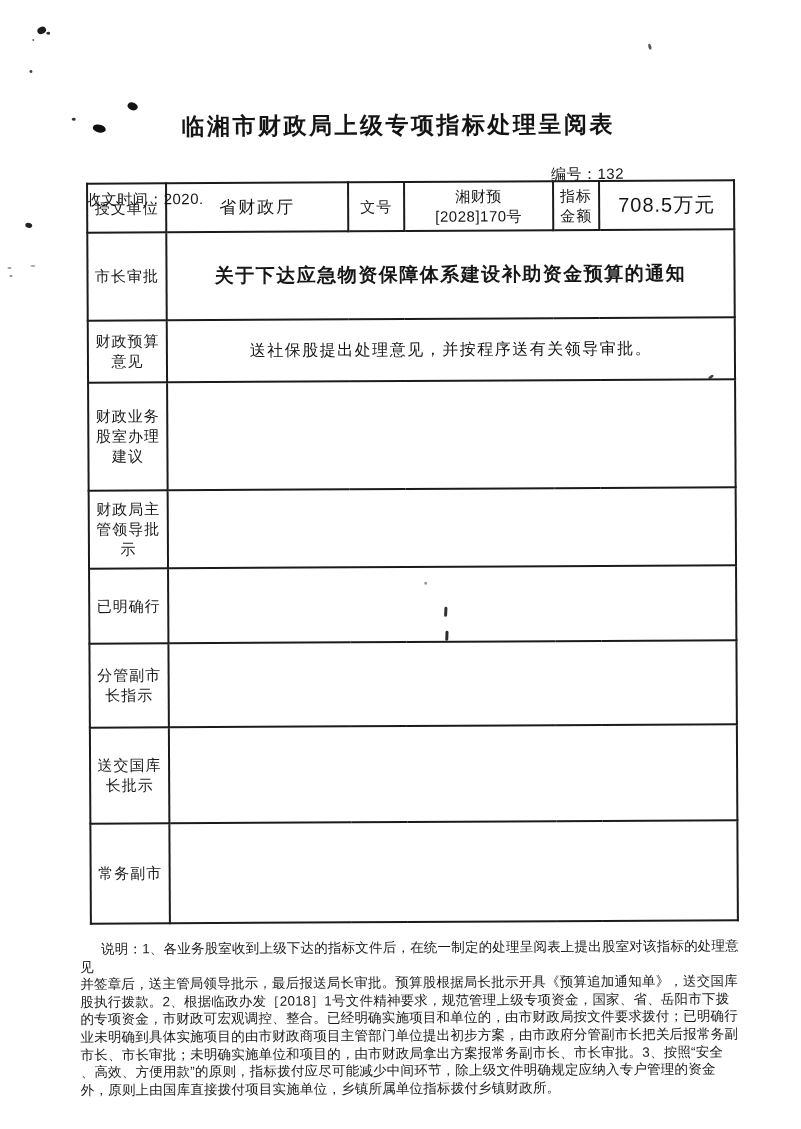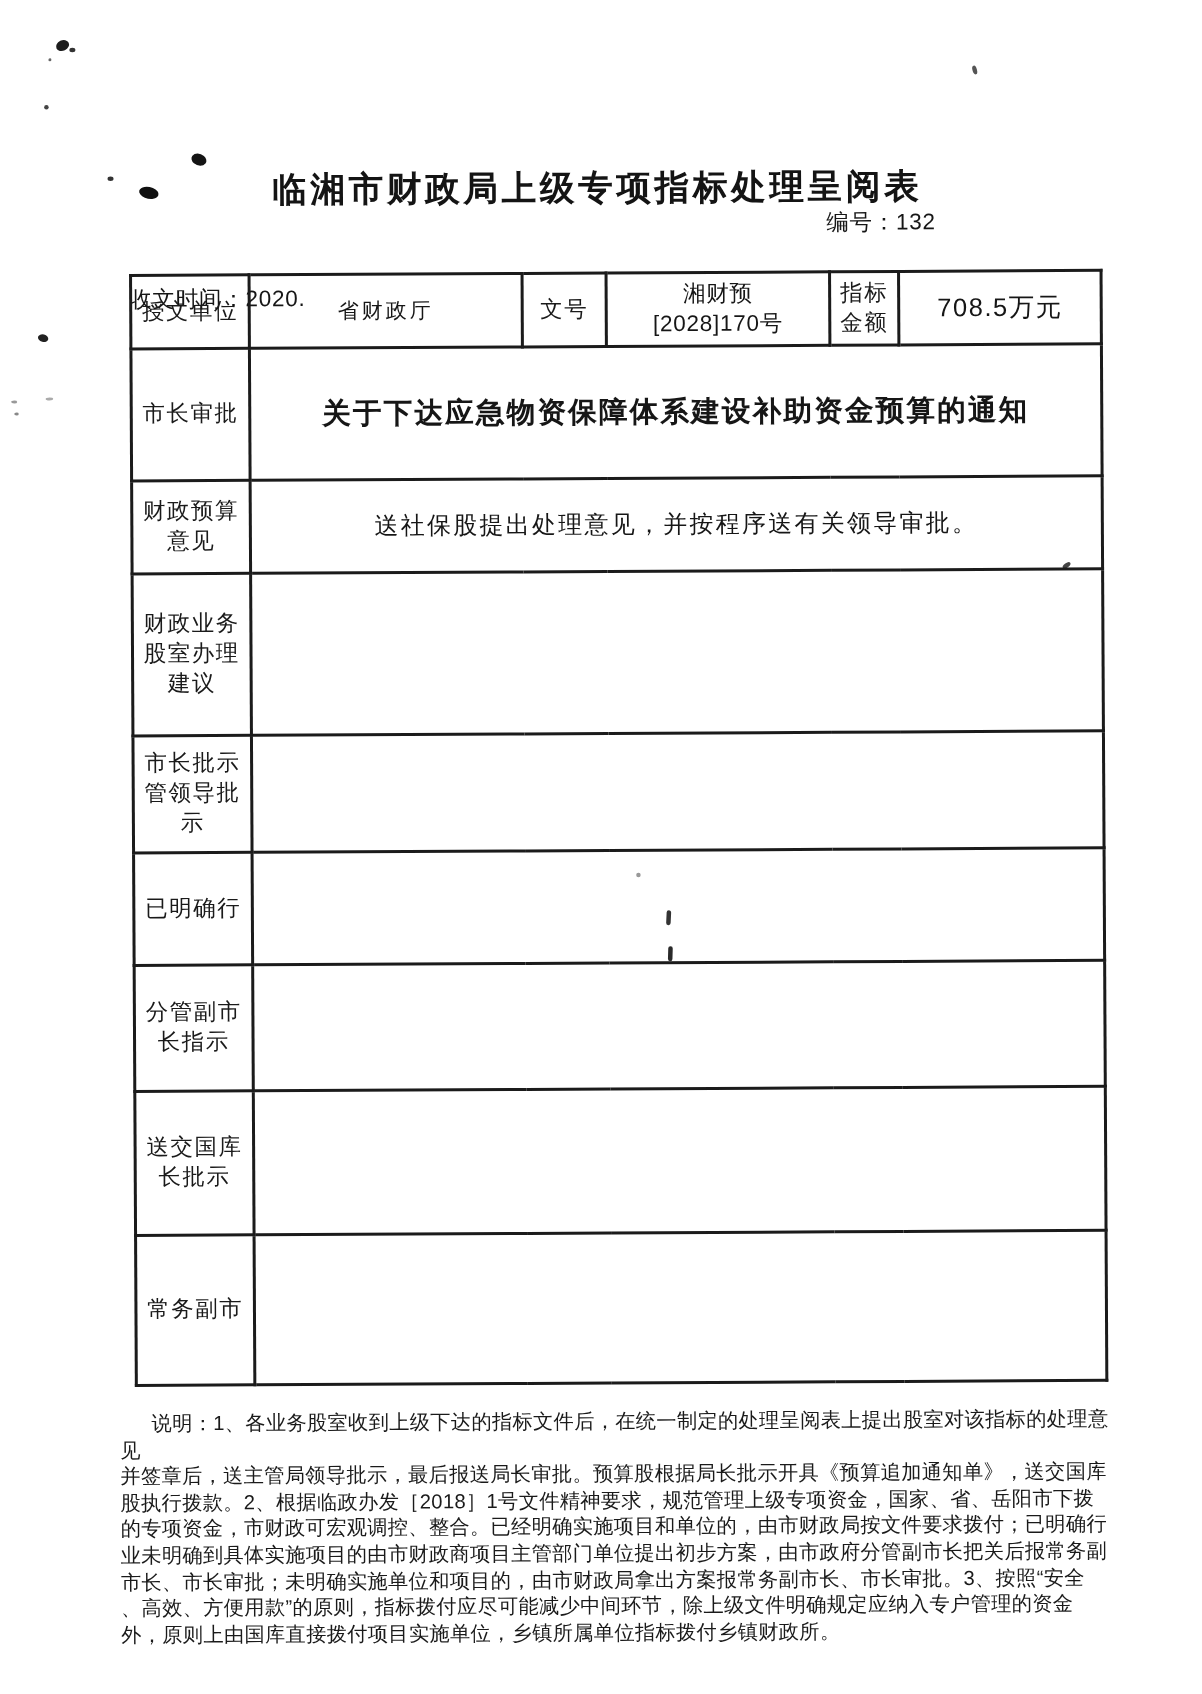--- a/index.html
+++ b/index.html
@@ -16,37 +16,37 @@
     font-family: "Liberation Sans", sans-serif;
     color: #161616;
   }
   .title {
     position: absolute; top: 110px; left: 0; width: 100%;
     margin: 0; text-align: center;
     font-size: 23px; font-weight: 700; letter-spacing: 2.5px;
     color: #141414;
   }
   .meta-received { position: absolute; left: 88px; top: 153px; font-size: 15px; letter-spacing: 0.5px; margin-top: 36px; }
-  .meta-number   { position: absolute; left: 553px; top: 140px; font-size: 15px; letter-spacing: 0.5px; }
+  .meta-number   { position: absolute; left: 553px; top: 166px; font-size: 15px; letter-spacing: 0.5px; }
 
   table.form {
     position: absolute; left: 88px; top: 181px;
     width: 649px;
     border-collapse: collapse; table-layout: fixed;
   }
   table.form td {
     border: 2px solid #1b1b1b;
     text-align: center; vertical-align: middle;
     padding: 0; overflow: hidden;
   }
   .pre { white-space: pre-line; }
   .lbl { font-size: 15px; letter-spacing: 1px; line-height: 20px; color: #1a1a1a; }
-  .val-unit { font-size: 14px; letter-spacing: 2px; }
+  .val-unit { font-size: 17px; letter-spacing: 2px; }
   .val-doc  { font-size: 15px; line-height: 20px; letter-spacing: 0.5px; }
-  .val-amt  { font-size: 17px; font-weight: 500; letter-spacing: 1px; }
+  .val-amt  { font-size: 20px; font-weight: 500; letter-spacing: 1px; }
   .val-content { font-size: 19px; font-weight: 600; letter-spacing: 1.5px; padding-right: 14px; }
   .val-opinion { font-size: 16px; letter-spacing: 1.5px; padding-right: 50px; }
 
   .r1 { height: 49px; }  .r2 { height: 88px; }  .r3 { height: 62px; }
   .r4 { height: 108px; } .r5 { height: 78px; }  .r6 { height: 75px; }
   .r7 { height: 84px; }  .r8 { height: 96px; }  .r9 { height: 100px; }
 
   .notes {
     position: absolute; left: 78px; top: 939px; width: 672px;
     font-size: 13.5px; line-height: 17.6px; letter-spacing: 0.2px;
@@ -116,21 +116,21 @@
 意见</td>
       <td class="val-opinion" colspan="5">送社保股提出处理意见，并按程序送有关领导审批。</td>
     </tr>
     <tr class="r4">
       <td class="lbl pre">财政业务
 股室办理
 建议</td>
       <td colspan="5"></td>
     </tr>
     <tr class="r5">
-      <td class="lbl pre">市长批示
+      <td class="lbl pre">财政局主
 管领导批
 示</td>
       <td colspan="5"></td>
     </tr>
     <tr class="r6">
       <td class="lbl">已明确行</td>
       <td colspan="5"></td>
     </tr>
     <tr class="r7">
       <td class="lbl pre">分管副市

